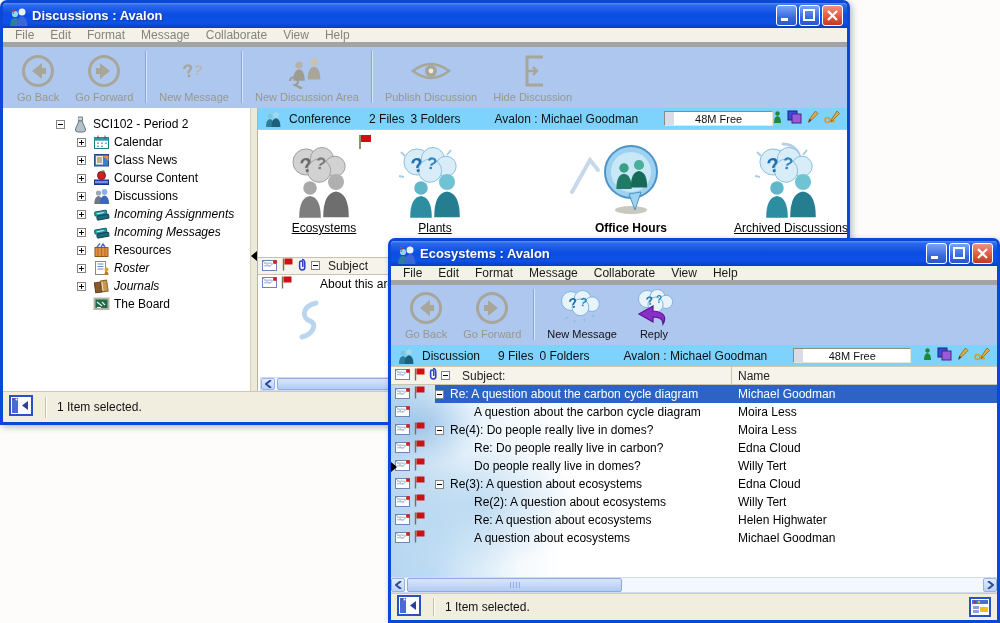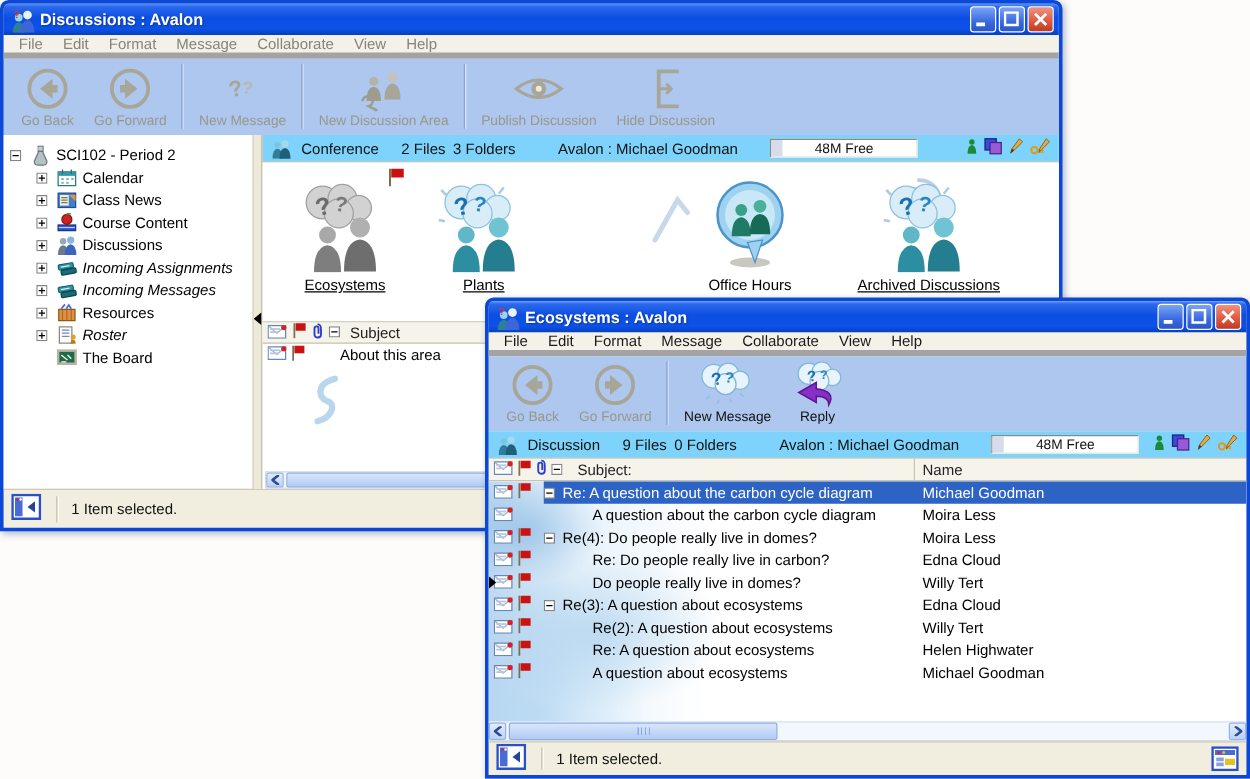--- a/index.html
+++ b/index.html
@@ -53,21 +53,21 @@
   .statusbar { background:#f1eee0; border-top:1px solid #cdc9b4; display:flex; align-items:center;
     font-size:12px; color:#111; padding:0 6px; }
   #bg-win .statusbar { height:31px; flex:0 0 31px; }
   #fg-win .statusbar { height:27px; flex:0 0 27px; }
   .sb-divider { width:0; border-left:1px solid #c4c0aa; border-right:1px solid #fff; height:70%; margin:0 10px 0 12px; }
   .sb-right { margin-left:auto; display:flex; }
 
   
   #bg-win { left:0; top:0; width:850px; height:425px; }
   .bg-body { flex:1 1 auto; display:flex; min-height:0; background:#fff; }
-  .sidebar { width:199px; flex:0 0 199px; background:#fff; overflow:hidden; padding-top:7px; }
+  .sidebar { width:199px; flex:0 0 199px; background:#fff; overflow:hidden; padding-top:7px;margin-left:48px; }
   .splitbar { width:8px; flex:0 0 8px; background:#ece9d8; border-left:1px solid #d6d2be;
     border-right:1px solid #b8b4a0; position:relative; }
   .splitbar .tri { position:absolute; left:0px; top:140px; }
   .bg-main { flex:1 1 auto; display:flex; flex-direction:column; min-width:0; }
 
   .tree-row { display:flex; align-items:center; height:18px; font-size:12px; color:#000; white-space:nowrap; }
   .tree-row .tr-box { width:9px; margin-left:5px; flex:0 0 9px; display:flex; }
   .tree-row.child .tr-box { margin-left:26px; }
   .tree-row .tr-ic { width:17px; margin:0 4px 0 7px; display:flex; flex:0 0 17px; }
   .tree-row.italic .tr-label { font-style:italic; }
@@ -412,20 +412,39 @@
                 <g stroke="#6a8ac0">
                   <line x1="4.5" y1="4" x2="10.5" y2="4"></line>
                   <line x1="4.5" y1="6.5" x2="10.5" y2="6.5"></line>
                   <line x1="4.5" y1="9" x2="10.5" y2="9"></line>
                 </g>
                 <circle cx="13.5" cy="9.5" r="2" fill="#e0a020"></circle>
                 <path d="M11.5 15 Q11.5 11.8 13.5 11.5 Q15.5 11.8 15.5 15 Z" fill="#c07818"></path>
               </svg>
             </span>
             <span class="tr-label">Roster</span>
+          </div>
+          <div class="tree-row child italic">
+            <span class="tr-box">
+              <svg width="9" height="9" viewBox="0 0 9 9">
+                <rect x="0.5" y="0.5" width="8" height="8" fill="#fff" stroke="#848484"></rect>
+                <line x1="2" y1="4.5" x2="7" y2="4.5" stroke="#000"></line>
+                <line x1="4.5" y1="2" x2="4.5" y2="7" stroke="#000"></line>
+              </svg>
+            </span>
+            <span class="tr-ic">
+              <svg width="17" height="16" viewBox="0 0 17 16">
+                <g transform="rotate(-8 8 9)">
+                  <rect x="2" y="4" width="6" height="10" fill="#8a5a2a" stroke="#5a3a14"></rect>
+                  <rect x="8.5" y="3" width="6" height="11" fill="#c89858" stroke="#8a6428"></rect>
+                  <line x1="9.5" y1="4" x2="9.5" y2="13" stroke="#f4e8d0"></line>
+                </g>
+              </svg>
+            </span>
+            <span class="tr-label">Journals</span>
           </div>
           <div class="tree-row child">
             <span class="tr-box"></span>
             <span class="tr-ic">
               <svg width="17" height="16" viewBox="0 0 17 16">
                 <rect x="1.5" y="2.5" width="14" height="10.5" fill="#1f6a48" stroke="#b8b4a4" stroke-width="2"></rect>
                 <path d="M4 6 L9 10 M9 6 L12 9" stroke="#e8f0e8" stroke-width="1.2"></path>
                 <line x1="4" y1="11.5" x2="8" y2="11.5" stroke="#fff"></line>
               </svg>
             </span>
@@ -520,21 +539,21 @@
                   <text x="32" y="23" font-size="17" font-weight="bold" fill="#2a86c0" transform="rotate(10 36 16)">?</text>
                   <path d="M6 6 l4 4 M56 4 l-4 5 M4 30 l5 1" stroke="#a8cde6" stroke-width="2"></path>
                   <circle cx="26" cy="42" r="6.75" fill="#5fb7c9"></circle>
                   <path d="M15.2 71.7 Q15.2 51.45 26 50.1 Q36.8 51.45 36.8 71.7 Z" fill="#2c8ea0"></path>
                   <circle cx="52" cy="36" r="8" fill="#6fc3d3"></circle>
                   <path d="M39.2 71.2 Q39.2 47.2 52 45.6 Q64.8 47.2 64.8 71.2 Z" fill="#257d90"></path>
                 </svg>
               </div>
               <div class="di-label">Plants</div>
             </div>
-            <div class="desk-icon" style="left: 330px; width: 120px;">
+            <div class="desk-icon" style="left: 313px; width: 120px; font-weight: bold;">
               <div class="di-art">
                 <svg width="84" height="74" viewBox="0 0 84 74">
                   <ellipse cx="42" cy="66" rx="16" ry="4" fill="#c8c8c0"></ellipse>
                   <circle cx="42" cy="28" r="26" fill="#9ed2f0" stroke="#4b93c9" stroke-width="2"></circle>
                   <circle cx="42" cy="28" r="20" fill="#c8e8f8"></circle>
                   <path d="M40 50 L46 66 L52 48 Z" fill="#9ed2f0" stroke="#4b93c9"></path>
                   <circle cx="35" cy="24" r="4.75" fill="#3aa08a"></circle>
                   <path d="M27.4 44.9 Q27.4 30.65 35 29.7 Q42.6 30.65 42.6 44.9 Z" fill="#1f7a66"></path>
                   <circle cx="50" cy="21" r="5.1" fill="#4ab09a"></circle>
                   <path d="M41.84 43.44 Q41.84 28.14 50 27.12 Q58.16 28.14 58.16 43.44 Z" fill="#186a58"></path>

